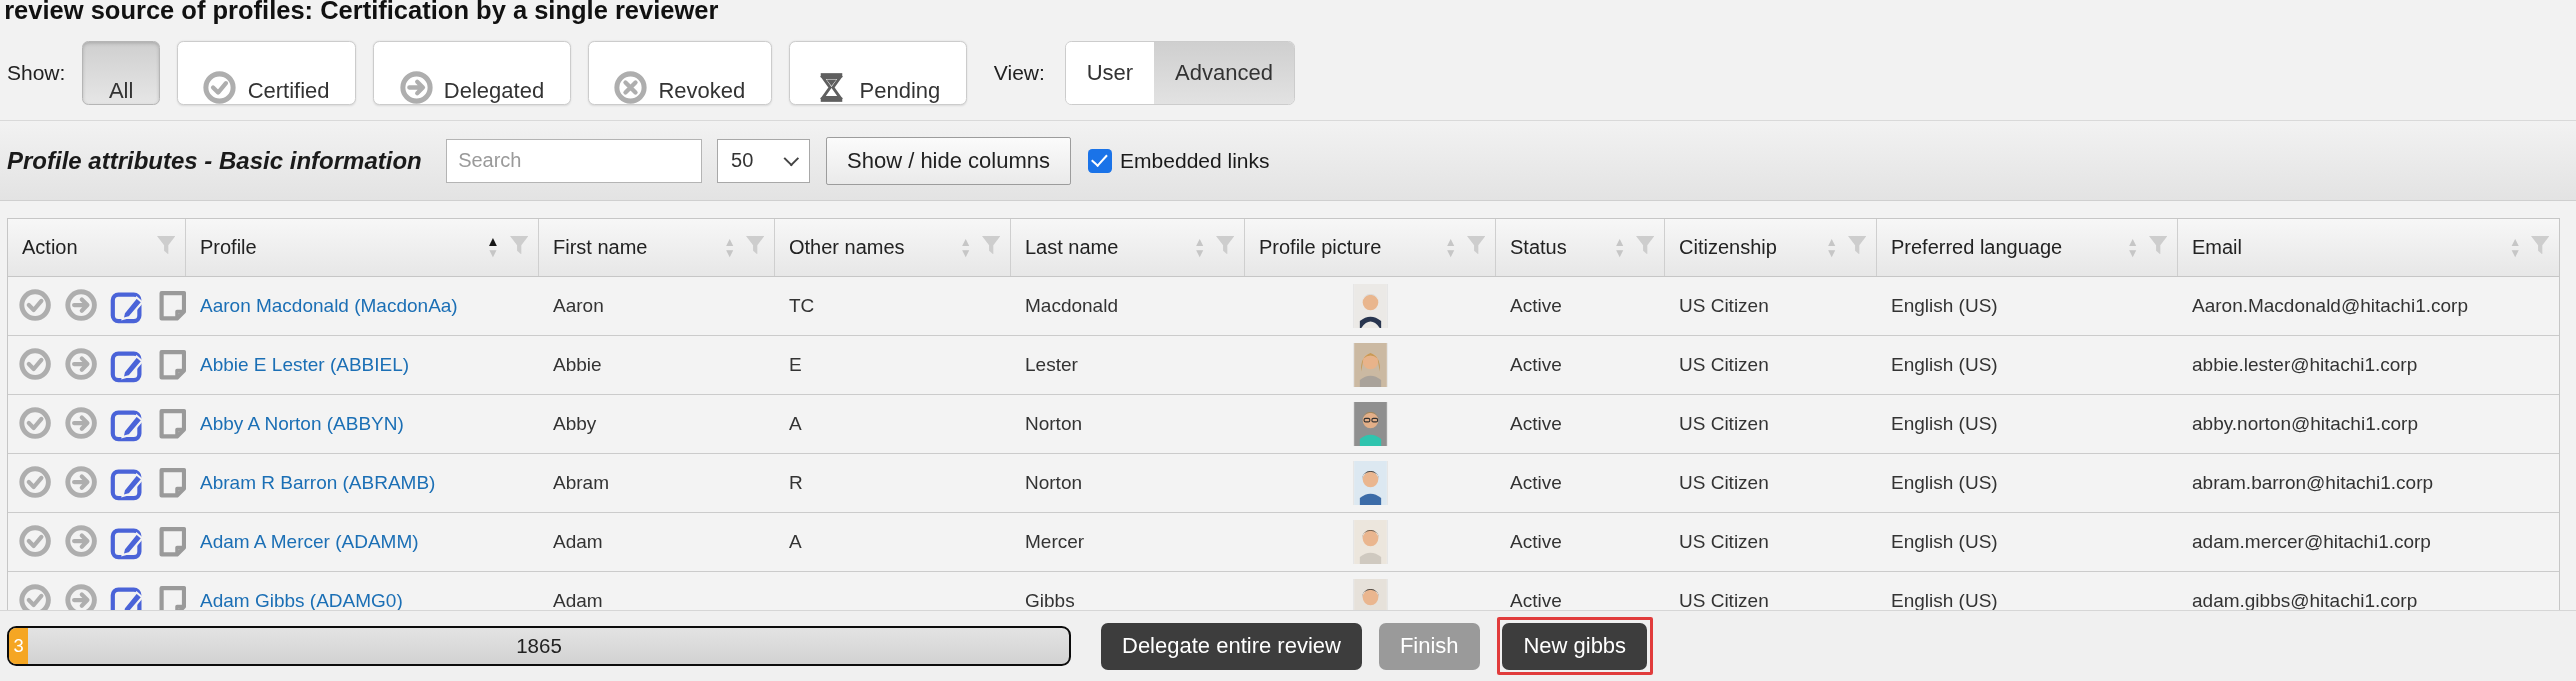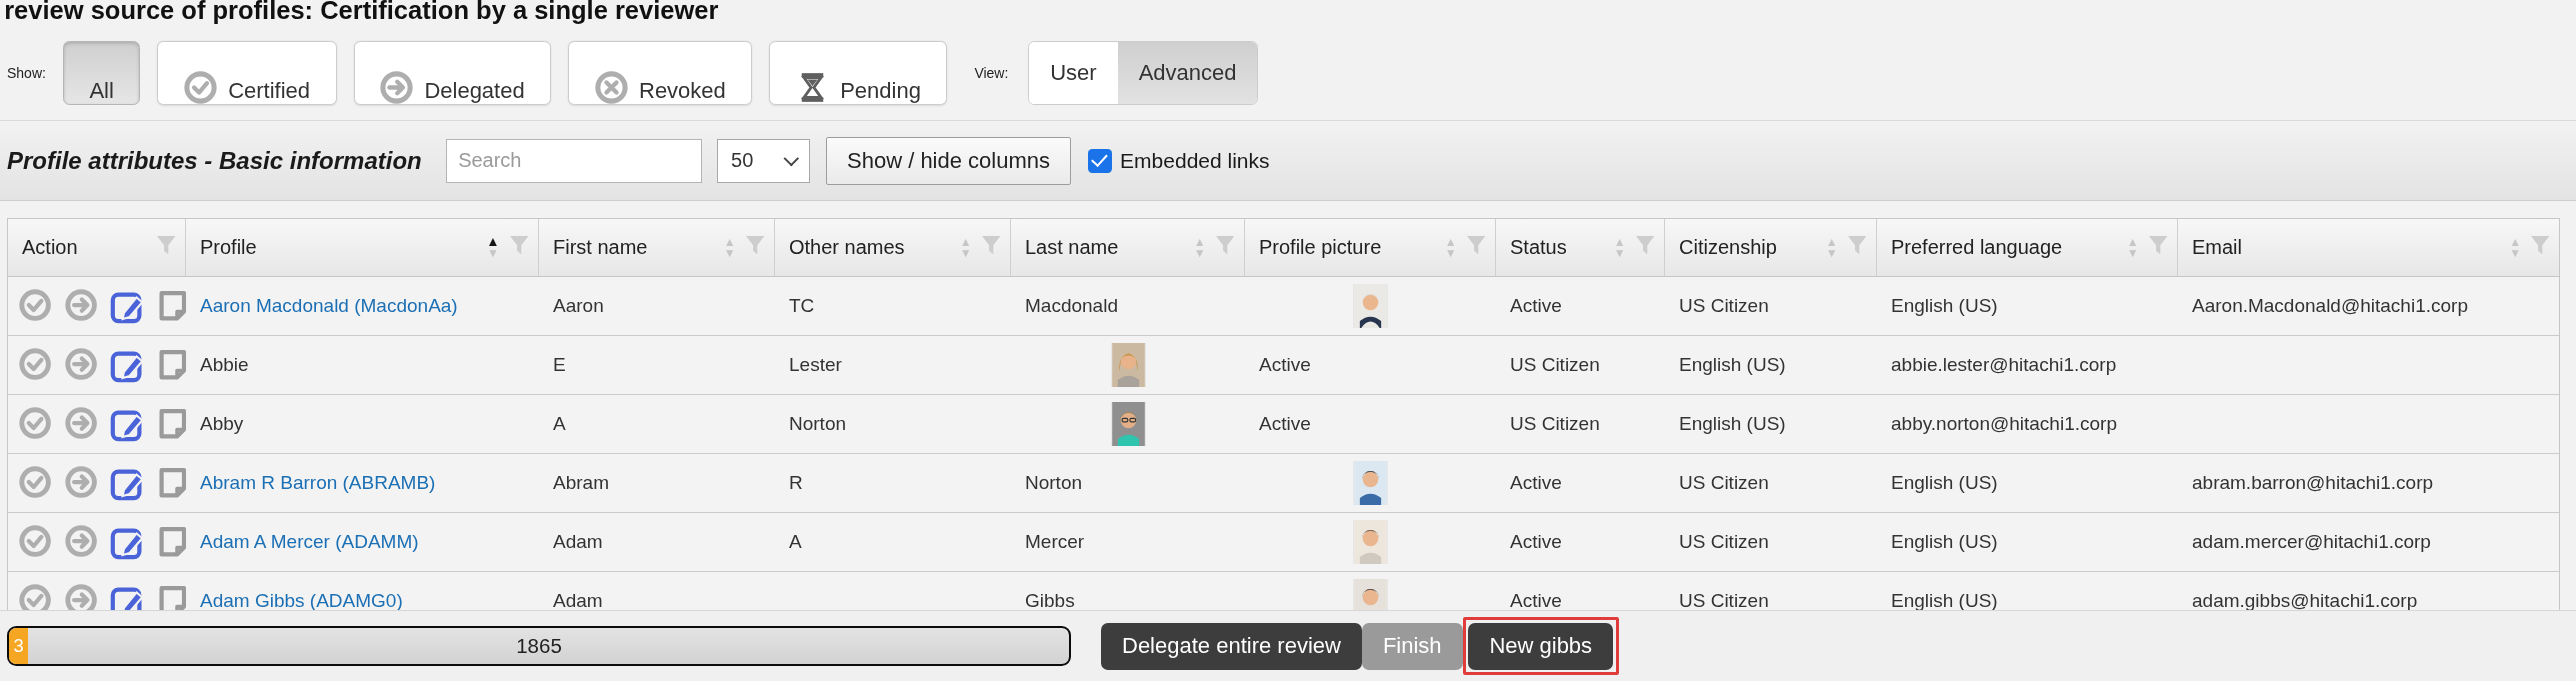--- a/index.html
+++ b/index.html
@@ -17,21 +17,21 @@
     position: absolute; top: -4.2px; left: 4.2px;
     font-size: 25.5px; font-weight: bold; color: #111;
     white-space: nowrap;
   }
 
   
   .filter-row {
     position: absolute; top: 40px; left: 7px; height: 65px;
     display: flex; align-items: center; gap: 17px;
   }
-  .flabel { font-size: 14px; color: #222; }
+  .flabel { font-size: 21px; color: #222; }
   .fbtn {
     display: flex; align-items: flex-end; gap: 11.3px;
     height: 64px; padding: 0 25.5px;
     background: #fff; border: 0.7px solid #ccc; border-radius: 6.4px;
     font-size: 22px; color: #333;
     box-shadow: 0 0.7px 2.1px rgba(0,0,0,.10);
     cursor: pointer;
   }
   .fbtn.selected {
     background: linear-gradient(#cfcfcf, #e6e6e6);
@@ -150,21 +150,21 @@
     position: absolute; left: 0; top: 0; bottom: 0; width: 19px;
     background: #f5a623;
     display: flex; align-items: center; justify-content: center;
     font-size: 18.4px; color: #fff;
   }
   .progress-label {
     position: absolute; inset: 0;
     display: flex; align-items: center; justify-content: center;
     font-size: 20.5px; color: #222;
   }
-  .footer-buttons { display: flex; align-items: center; margin-left: 30px; }
+  .footer-buttons { display: flex; align-items: center; gap: 17px; margin-left: 30px; }
   .btn {
     height: 47px; padding: 0 21px; border: none; border-radius: 7px;
     display: flex; align-items: center; font-size: 22px; color: #fff;
     font-family: "Liberation Sans", sans-serif; cursor: pointer; white-space: nowrap;
   }
   .btn-dark { background: #3d3d3d; }
   .btn-gray { background: #9a9a9a; }
   .highlight-box {
     border: 3.5px solid #e13c3c; border-radius: 2.1px; padding: 2.8px;
     display: flex;
@@ -431,20 +431,21 @@
           <svg width="35" height="35" viewBox="0 0 50 50">
             <use href="#ic-edit"></use>
           </svg>
         </span>
       <span>
           <svg width="35" height="35" viewBox="0 0 50 50">
             <use href="#ic-note"></use>
           </svg>
         </span>
     </div>
+    <div class="td"><a class="plink">Abbie E Lester (ABBIEL)</a></div>
     <div class="td">Abbie</div>
     <div class="td">E</div>
     <div class="td">Lester</div>
     <div class="td td-avatar">
       <svg class="avatar" viewBox="0 0 46 62">
         <rect width="46" height="62" fill="#cbb9a2"></rect>
         <path d="M8 62 H38 V52 Q23 40 8 52 Z" fill="#a9a29a"></path>
         <circle cx="23" cy="26" r="11" fill="#e8b38a"></circle>
         <path d="M10 40 Q8 20 23 14 Q38 20 36 40 L33 22 Q23 13 13 22 Z" fill="#c89a55"></path>
       </svg>
@@ -471,20 +472,21 @@
           <svg width="35" height="35" viewBox="0 0 50 50">
             <use href="#ic-edit"></use>
           </svg>
         </span>
       <span>
           <svg width="35" height="35" viewBox="0 0 50 50">
             <use href="#ic-note"></use>
           </svg>
         </span>
     </div>
+    <div class="td"><a class="plink">Abby A Norton (ABBYN)</a></div>
     <div class="td">Abby</div>
     <div class="td">A</div>
     <div class="td">Norton</div>
     <div class="td td-avatar">
       <svg class="avatar" viewBox="0 0 46 62">
         <rect width="46" height="62" fill="#8f8f8f"></rect>
         <path d="M8 62 H38 V52 Q23 40 8 52 Z" fill="#2fc4ae"></path>
         <circle cx="23" cy="26" r="11" fill="#e3af88"></circle>
         <path d="M11 26 A12 12 0 0 1 35 26 L33 19 Q23 11 13 19 Z" fill="#a8854f"></path>
         <rect x="14" y="23" width="8" height="5" rx="2" fill="none" stroke="#333" stroke-width="1.6"></rect>

